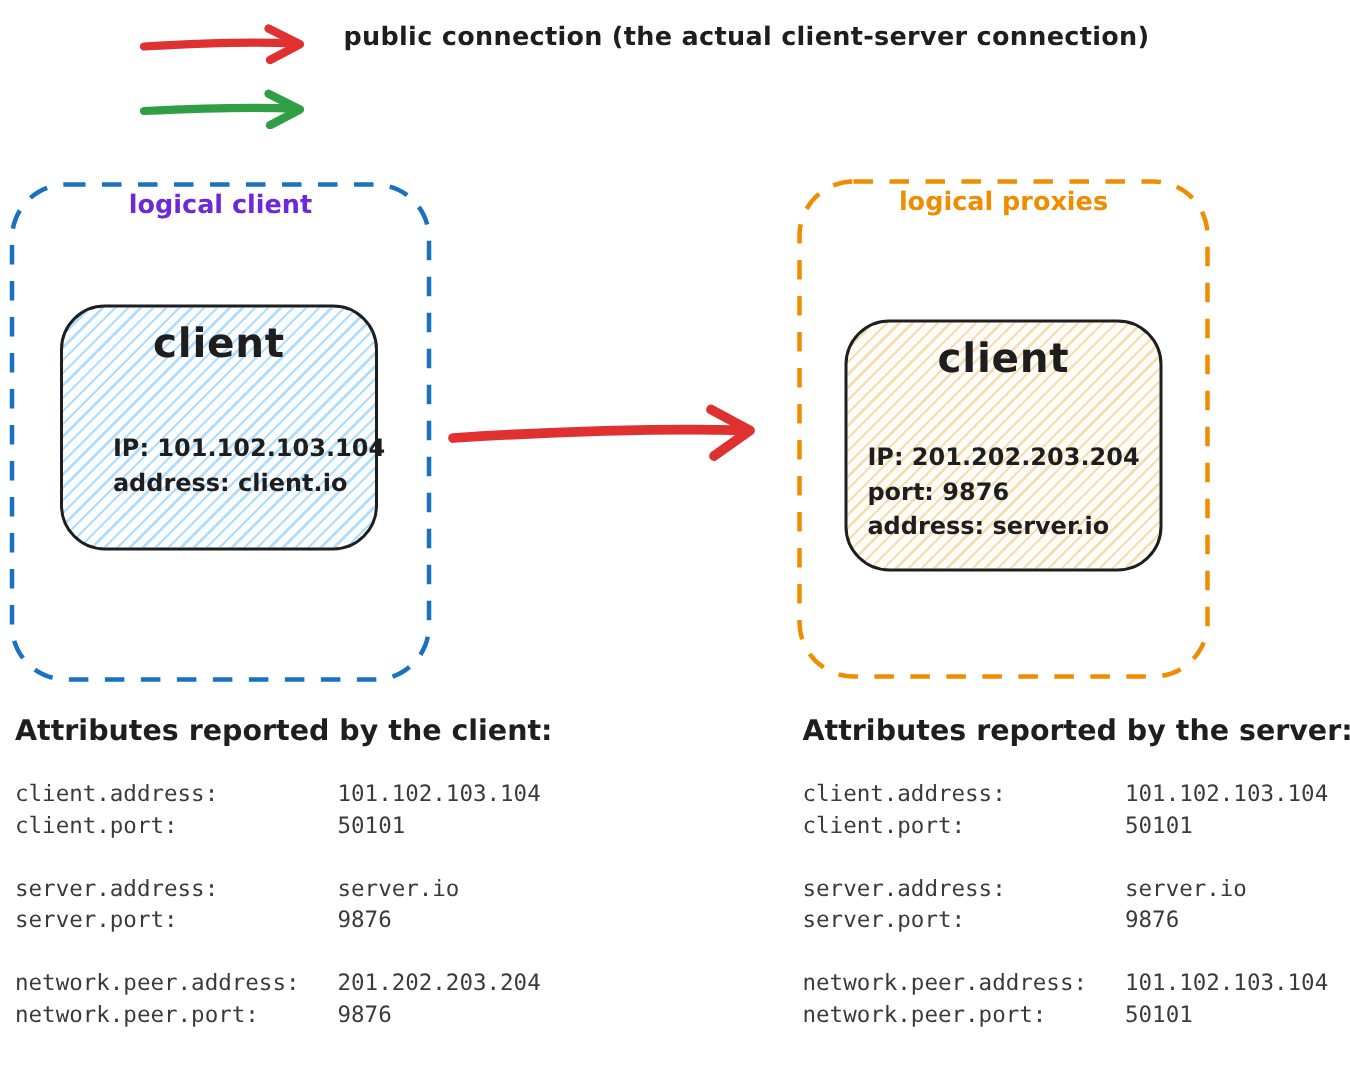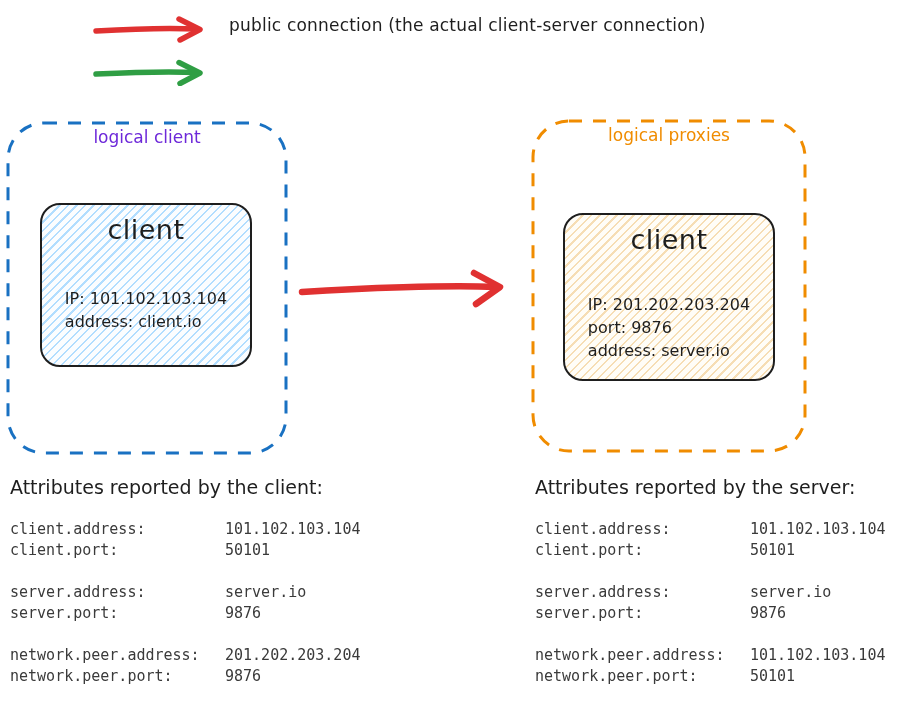--- a/index.html
+++ b/index.html
@@ -5,21 +5,21 @@
   html, body { margin: 0; padding: 0; background: #ffffff; }
   .page {
     position: relative;
     width: 900px;
     height: 714px;
     background: #ffffff;
     font-family: "DejaVu Sans", sans-serif;
     overflow: hidden;
   }
   .abs { position: absolute; }
-  .hand { color: #1e1e1e; font-family: "DejaVu Sans", sans-serif; }
+  .hand { color: #1e1e1e; font-family: "DejaVu Sans", sans-serif; font-weight: bold; }
   .mono { font-family: "DejaVu Sans Mono", monospace; color: #3a3a3a; }
 
   
   .legend-label { font-size: 17px; letter-spacing: 0.2px; white-space: nowrap; }
   .legend-label-1 { left: 229px; top: 15px; }
   .legend-label-2 { left: 229px; top: 59px; }
   .legend-arrow-1 { left: 92px; top: 15px; }
   .legend-arrow-2 { left: 92px; top: 58px; }
 
   
@@ -29,21 +29,21 @@
     font-size: 17px;
     text-align: center;
     white-space: nowrap;
   }
   .group-label-client { left: 6px; top: 127px; width: 282px; color: #6d28d9; }
   .group-label-server { left: 531px; top: 125px; width: 276px; color: #f08c00; }
 
   
   .node {
     border: 2px solid #1e1e1e;
-    border-radius: 20px;
+    border-radius: 30px;
     box-sizing: border-box;
   }
   .node-client {
     left: 40px; top: 203px; width: 212px; height: 164px;
     background:
       repeating-linear-gradient(135deg,
         rgba(165, 216, 255, 0.85) 0px, rgba(165, 216, 255, 0.85) 1.6px,
         rgba(255,255,255,0) 1.6px, rgba(255,255,255,0) 6px),
       #fbfdff;
   }
@@ -61,21 +61,21 @@
     text-align: center;
     font-size: 27px;
     letter-spacing: 0.5px;
   }
   .node-body {
     position: absolute;
     left: 0; width: 100%;
     display: flex;
     justify-content: center;
   }
-  .node-body-client { top: 82px; }
+  .node-body-client { top: 82px; padding-left: 20px; }
   .node-body-server { top: 78px; justify-content: center; }
   .node-body-inner {
     text-align: left;
     font-size: 16px;
     line-height: 23px;
     white-space: nowrap;
   }
 
   
   .main-arrow { left: 297px; top: 267px; }

